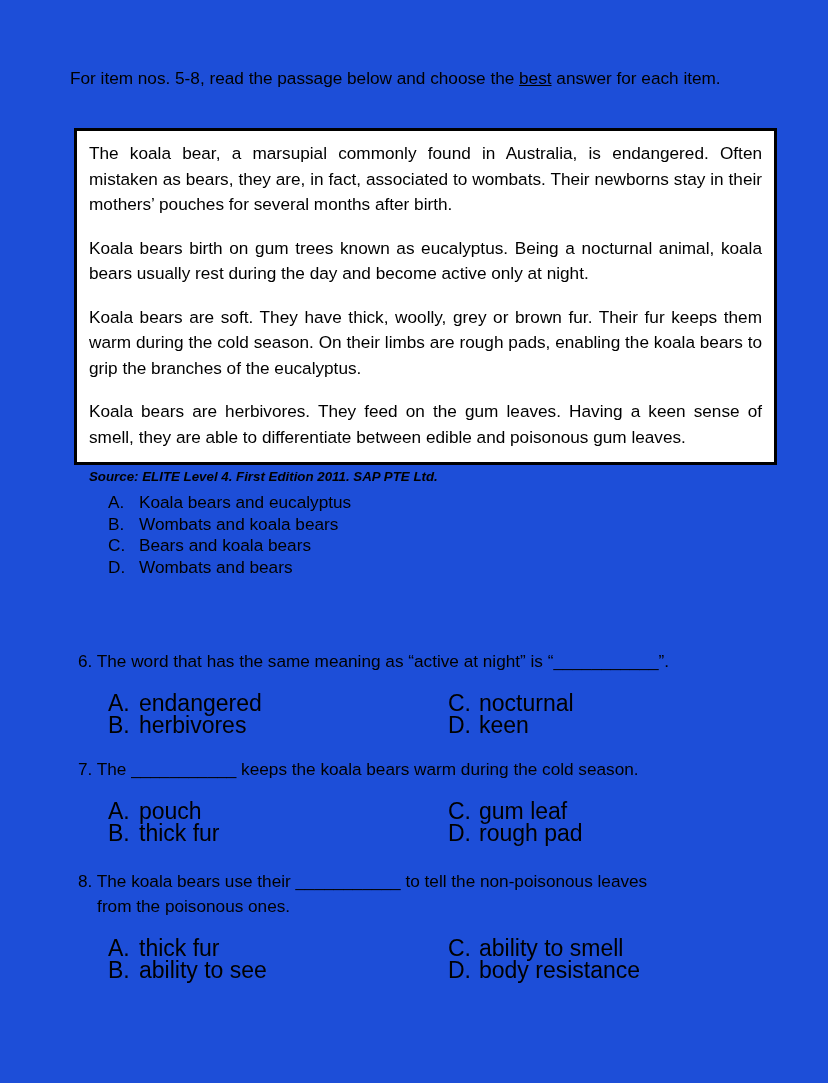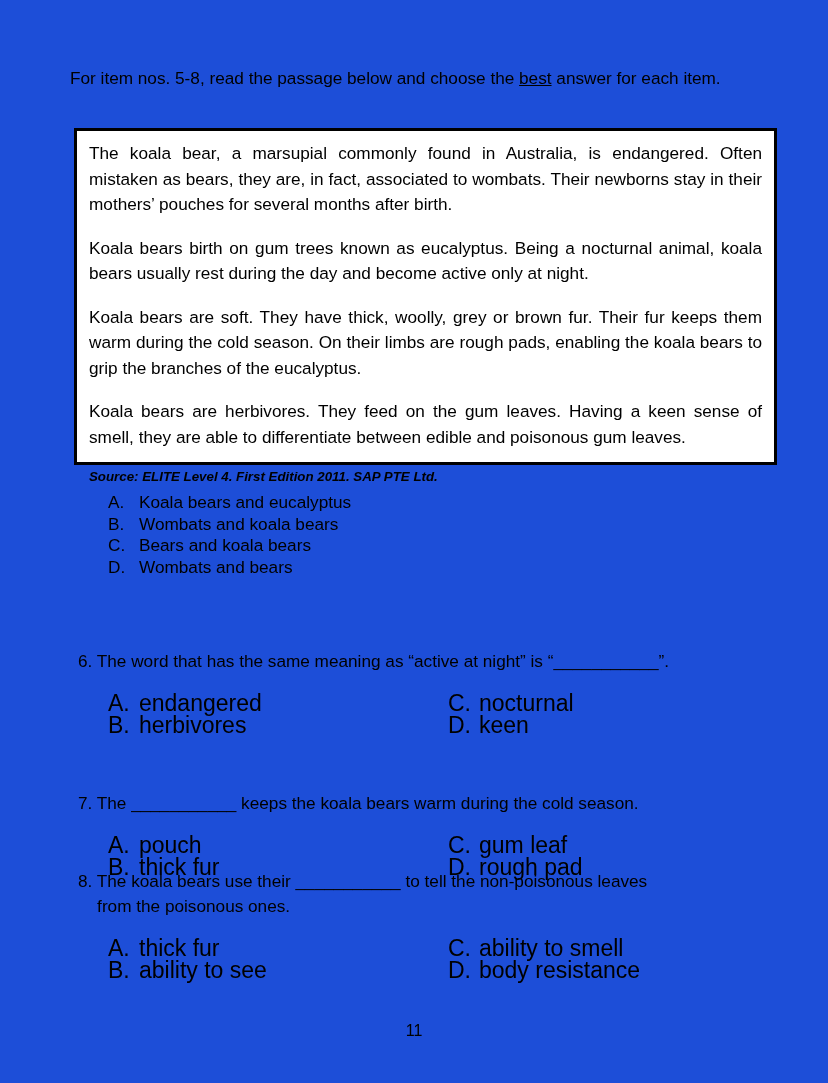--- a/index.html
+++ b/index.html
@@ -153,21 +153,21 @@
         <span class="opt col-left"><span class="lbl">A.</span><span>endangered</span></span>
         <span class="opt col-right"><span class="lbl">C.</span><span>nocturnal</span></span>
       </div>
       <div class="opt-row">
         <span class="opt col-left"><span class="lbl">B.</span><span>herbivores</span></span>
         <span class="opt col-right"><span class="lbl">D.</span><span>keen</span></span>
       </div>
     </div>
   </div>
 
-  <div class="question-block" style="top:791px;">
+  <div class="question-block" style="top:757px;">
     <div class="question-stem">7. The ___________ keeps the koala bears warm during the cold season.</div>
     <div class="options" style="margin-top:19px;">
       <div class="opt-row">
         <span class="opt col-left"><span class="lbl">A.</span><span>pouch</span></span>
         <span class="opt col-right"><span class="lbl">C.</span><span>gum leaf</span></span>
       </div>
       <div class="opt-row">
         <span class="opt col-left"><span class="lbl">B.</span><span>thick fur</span></span>
         <span class="opt col-right"><span class="lbl">D.</span><span>rough pad</span></span>
       </div>
@@ -182,15 +182,14 @@
         <span class="opt col-left"><span class="lbl">A.</span><span>thick fur</span></span>
         <span class="opt col-right"><span class="lbl">C.</span><span>ability to smell</span></span>
       </div>
       <div class="opt-row">
         <span class="opt col-left"><span class="lbl">B.</span><span>ability to see</span></span>
         <span class="opt col-right"><span class="lbl">D.</span><span>body resistance</span></span>
       </div>
     </div>
   </div>
 
-  <div class="page-number">11</div>
 
 </div>
 
 </body></html>

